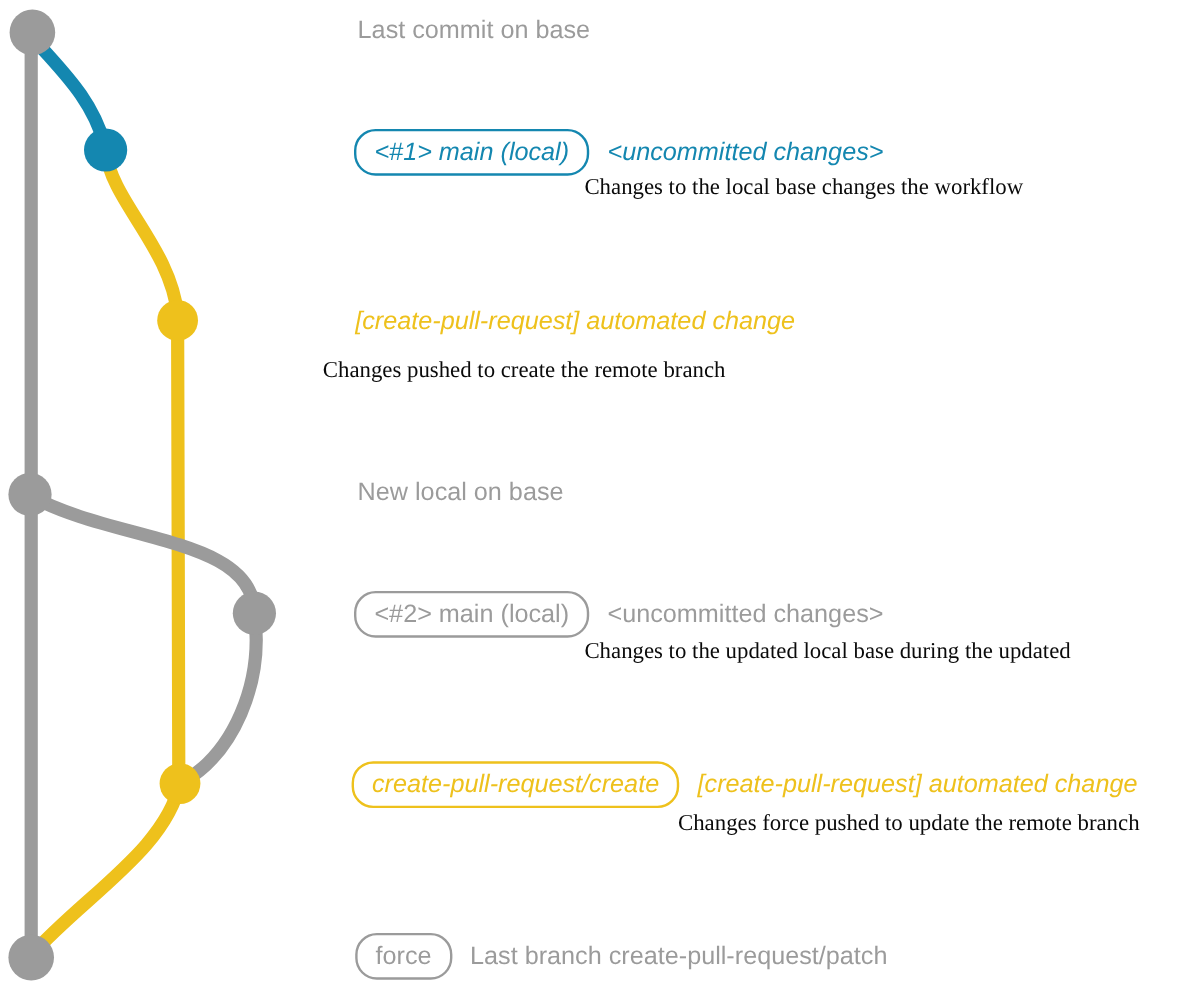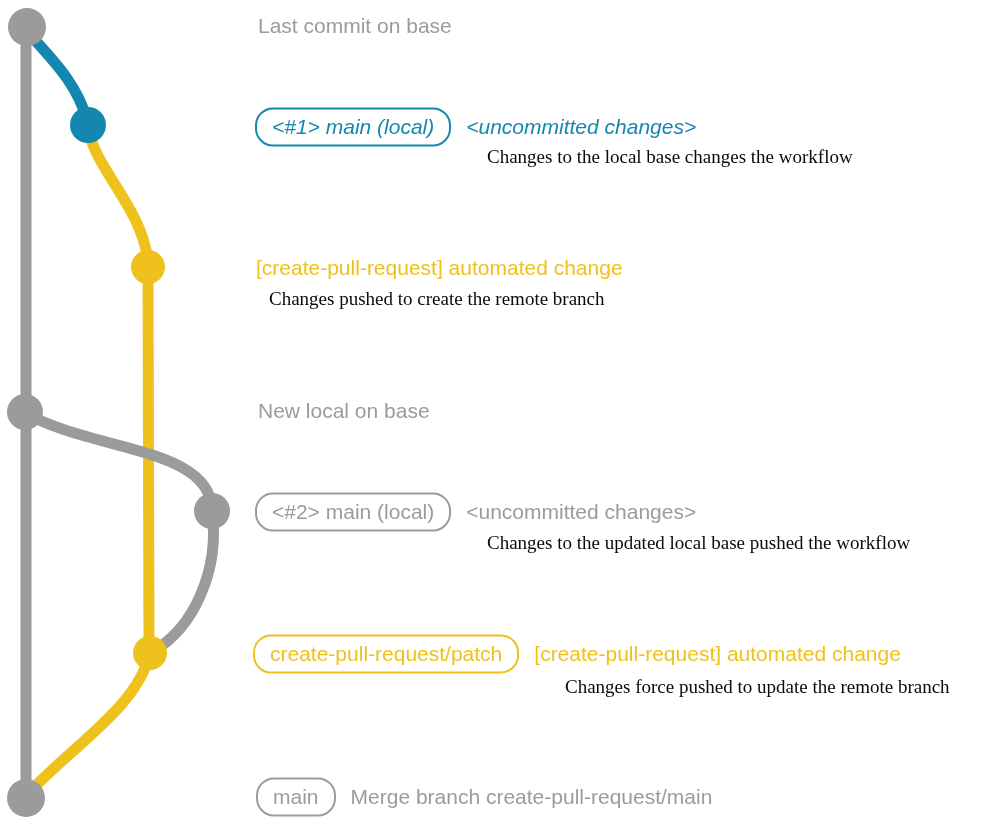--- a/index.html
+++ b/index.html
@@ -8,34 +8,35 @@
     width:981px;height:827px;
     background:var(--background,#ffffff);
     overflow:hidden;
     font-family:"Liberation Sans", sans-serif;
   }
   .graph-svg{position:absolute;left:0;top:0;}
 
   
   .c-gray{color:var(--gray);}
   .c-teal{color:var(--teal);}
-  .c-yellow{color:var(--yellow);}
+  .c-yellow{color:var(--yellow);font-style:italic;}
   .c-ink{color:var(--ink);}
   .stroke-gray{stroke:var(--gray);}
   .stroke-teal{stroke:var(--teal);}
   .stroke-yellow{stroke:var(--yellow);}
   .fill-gray{fill:var(--gray);}
   .fill-teal{fill:var(--teal);}
   .fill-yellow{fill:var(--yellow);}
 
   .row{
     position:absolute;
     display:flex;align-items:center;gap:15px;
     transform:translateY(-50%);
     white-space:nowrap;
+    margin-left:40px;
   }
   .label{
     font-size:21px;
     white-space:nowrap;
   }
   .badge{
     display:inline-block;
     border:2px solid currentColor;
     border-radius:18px;
     padding:5px 15px;
@@ -50,21 +51,21 @@
     font-family:"Liberation Serif", serif;
     font-size:19px;
     white-space:nowrap;
   }
 
   
   .pos-last-commit{left:258px;top:26px;}
   .pos-row1{left:255px;top:127px;font-style:italic;}
   .pos-row1-desc{left:487px;top:157px;}
   .pos-row2{left:256px;top:268px;}
-  .pos-row2-desc{left:269px;top:299px;text-align:center;}
+  .pos-row2-desc{left:269px;top:309px;text-align:center;}
   .pos-new-commit{left:258px;top:411px;}
   .pos-row3{left:255px;top:512px;}
   .pos-row3-desc{left:487px;top:543px;}
   .pos-row4{left:253px;top:654px;}
   .pos-row4-desc{left:565px;top:687px;}
   .pos-row5{left:256px;top:797px;}
 </style>
 </head>
 <body>
 
@@ -109,26 +110,26 @@
   <div class="desc c-ink pos-row2-desc">Changes pushed to create the remote branch</div>
 
   <div class="row pos-new-commit">
     <span class="label c-gray">New local on base</span>
   </div>
 
   <div class="row pos-row3">
     <span class="badge c-gray">&lt;#2&gt; main (local)</span>
     <span class="label c-gray">&lt;uncommitted changes&gt;</span>
   </div>
-  <div class="desc c-ink pos-row3-desc">Changes to the updated local base pushed the workflow</div>
+  <div class="desc c-ink pos-row3-desc">Changes to the updated local base during the updated</div>
 
   <div class="row pos-row4">
-    <span class="badge c-yellow">create-pull-request/patch</span>
+    <span class="badge c-yellow">create-pull-request/create</span>
     <span class="label c-yellow">[create-pull-request] automated change</span>
   </div>
   <div class="desc c-ink pos-row4-desc">Changes force pushed to update the remote branch</div>
 
   <div class="row pos-row5">
-    <span class="badge c-gray">main</span>
-    <span class="label c-gray">Merge branch create-pull-request/main</span>
+    <span class="badge c-gray">force</span>
+    <span class="label c-gray">Last branch create-pull-request/patch</span>
   </div>
 
 </div>
 
 </body></html>

